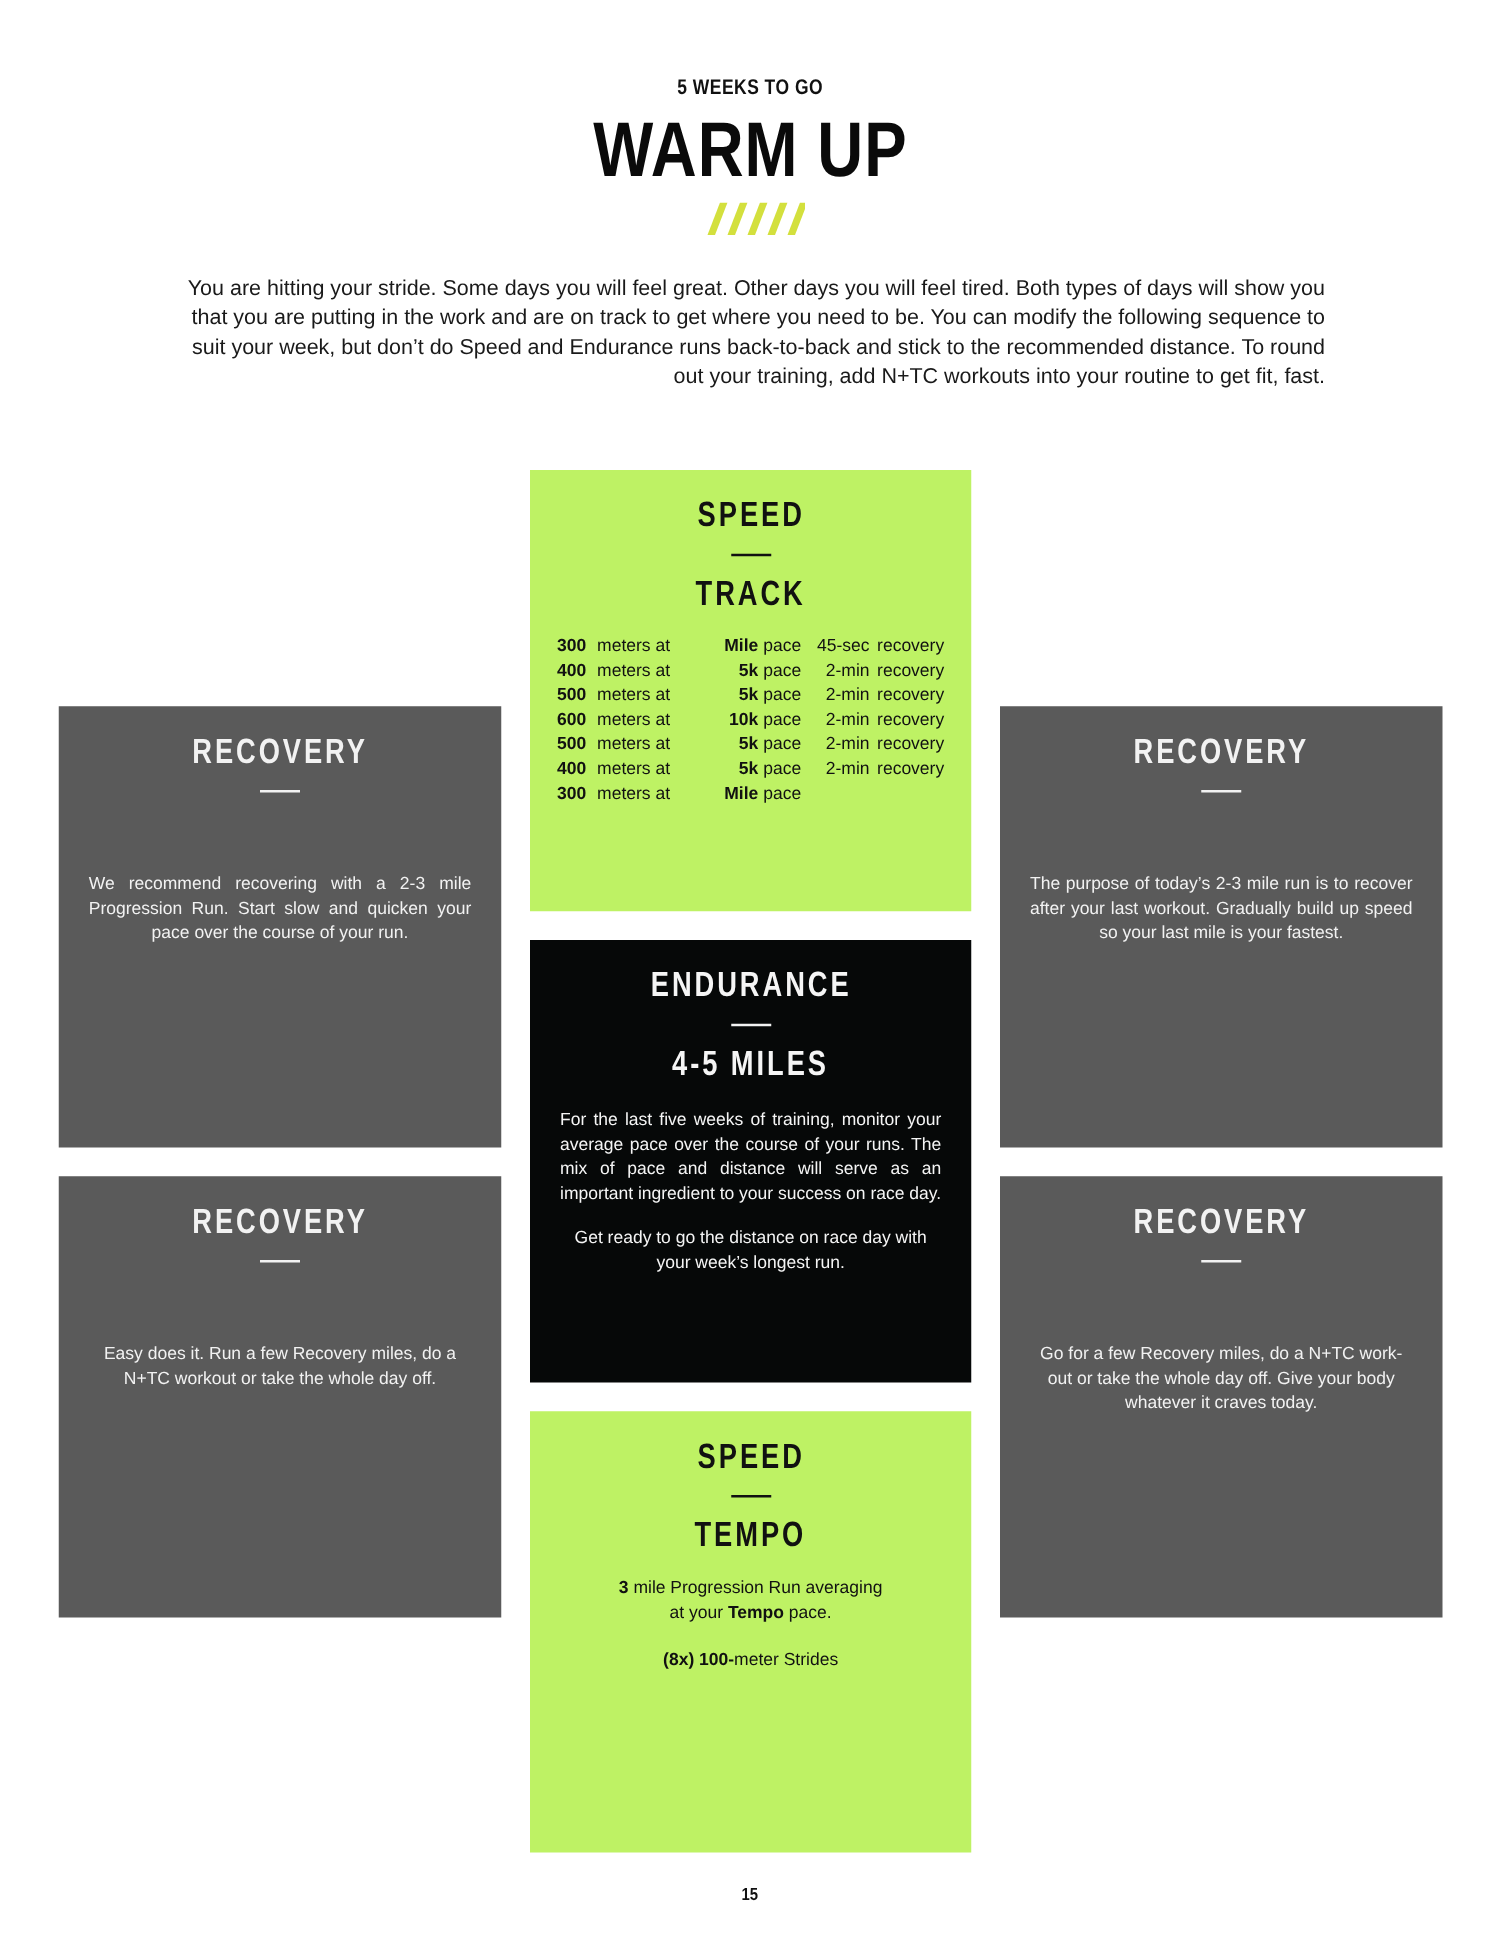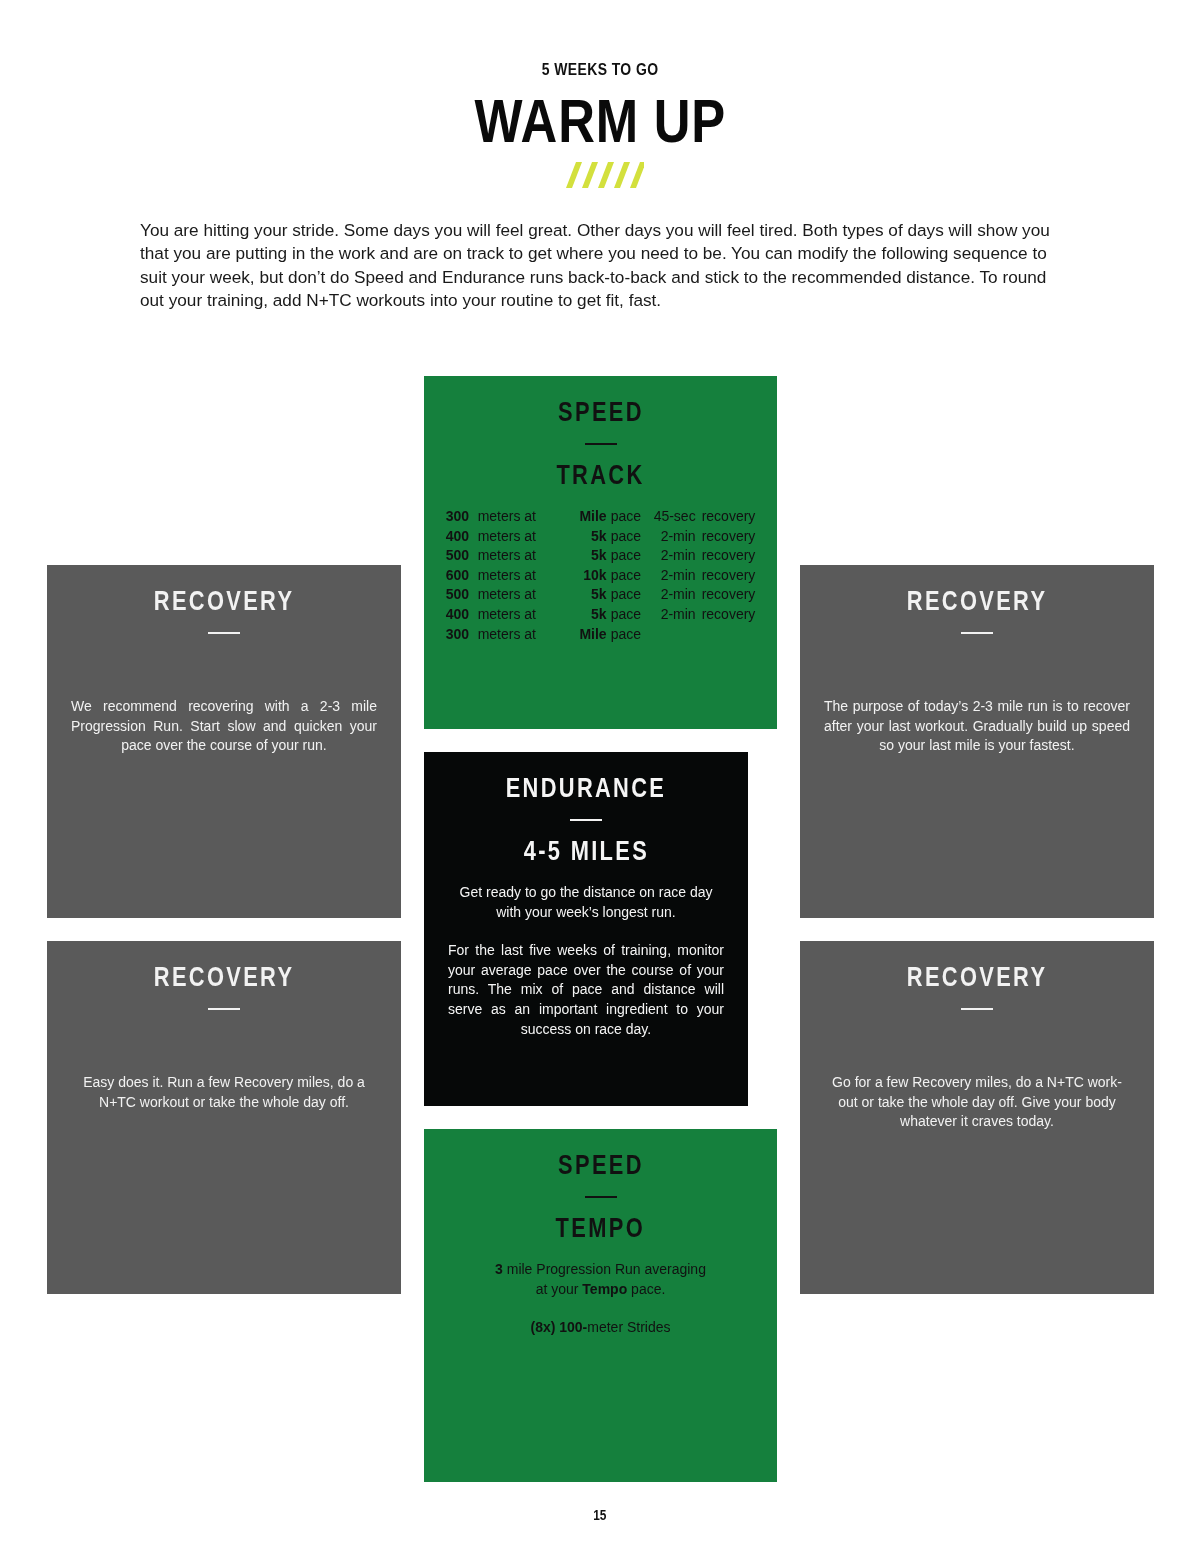--- a/index.html
+++ b/index.html
@@ -4,24 +4,24 @@
 <style>
   html, body { margin:0; padding:0; background:#ffffff; }
   body { width:1200px; height:1553px; position:relative; overflow:hidden;
          font-family:"Liberation Sans", sans-serif; color:#111; }
   .eyebrow { position:absolute; top:60px; left:0; width:1200px; text-align:center;
              font-size:17px; font-weight:bold; letter-spacing:0.5px; color:#111; }
   .eyebrow span, .title span { display:inline-block; transform:scaleX(0.82); }
   .title { position:absolute; top:84px; left:0; width:1200px; text-align:center;
            font-size:62px; font-weight:bold; line-height:74px; color:#0a0a0a; letter-spacing:1px; }
   .stripes { position:absolute; top:162px; left:556px; width:88px; height:26px; }
-  .intro { position:absolute; top:219px; left:140px; width:920px; text-align:left;
+  .intro { position:absolute; top:219px; left:140px; width:920px; text-align:right;
            font-size:17.2px; line-height:23.3px; color:#1a1a1a; }
   .box { position:absolute; box-sizing:border-box; text-align:center; }
-  .lime { background:#15803d; color:#111; }
+  .lime { background:#bef264; color:#111; }
   .gray { background:#5a5a5a; color:#f2f2f2; }
   .black { background:#060808; color:#f5f5f5; }
   .box-title { font-size:28px; font-weight:bold; letter-spacing:3px; line-height:32px; }
   .box-title span { display:inline-block; transform:scaleX(0.78); }
   .rule { width:32px; height:2px; margin:0 auto; }
   .lime .rule { background:#111; }
   .gray .rule, .black .rule { background:#f2f2f2; }
   .body-text { font-size:14px; line-height:19.6px; }
   table.track { border-collapse:collapse; font-size:14px; line-height:19.6px; margin:0 auto; }
   table.track td { padding:0; }
@@ -124,26 +124,26 @@
   <div class="rule" style="margin-top:15px;"></div>
   <div class="body-text" style="margin:63px 24px 0; text-align:justify; text-align-last:center;">We recommend recovering with a 2-3 mile Progression Run. Start slow and quicken your pace over the course of your run.</div>
 </div>
 
 <div class="box gray" style="left:800px; top:565px; width:354px; height:353px; padding-top:20px;">
   <div class="box-title"><span>RECOVERY</span></div>
   <div class="rule" style="margin-top:15px;"></div>
   <div class="body-text" style="margin:63px 24px 0; text-align:justify; text-align-last:center;">The purpose of today’s 2-3 mile run is to recover after your last workout. Gradually build up speed so your last mile is your fastest.</div>
 </div>
 
-<div class="box black" style="left:424px; top:752px; width:324px; height:354px; padding-top:20px;">
+<div class="box black" style="left:424px; top:752px; width:353px; height:354px; padding-top:20px;">
   <div class="box-title"><span>ENDURANCE</span></div>
   <div class="rule" style="margin-top:15px; margin-bottom:14px;"></div>
   <div class="box-title"><span>4-5 MILES</span></div>
+  <div class="body-text" style="margin:19px 24px 0; text-align:justify; text-align-last:center;">For the last five weeks of training, monitor your average pace over the course of your runs. The mix of pace and distance will serve as an important ingredient to your success on race day.</div>
   <div class="body-text" style="margin:16px 24px 0;">Get ready to go the distance on race day with your week’s longest run.</div>
-  <div class="body-text" style="margin:19px 24px 0; text-align:justify; text-align-last:center;">For the last five weeks of training, monitor your average pace over the course of your runs. The mix of pace and distance will serve as an important ingredient to your success on race day.</div>
 </div>
 
 <div class="box gray" style="left:47px; top:941px; width:354px; height:353px; padding-top:20px;">
   <div class="box-title"><span>RECOVERY</span></div>
   <div class="rule" style="margin-top:15px;"></div>
   <div class="body-text" style="margin:63px 24px 0;">Easy does it. Run a few Recovery miles, do a N+TC workout or take the whole day off.</div>
 </div>
 
 <div class="box gray" style="left:800px; top:941px; width:354px; height:353px; padding-top:20px;">
   <div class="box-title"><span>RECOVERY</span></div>

